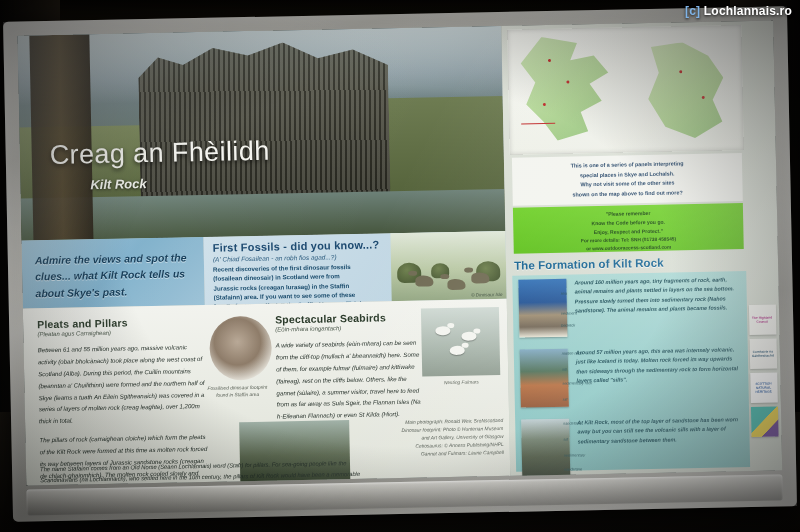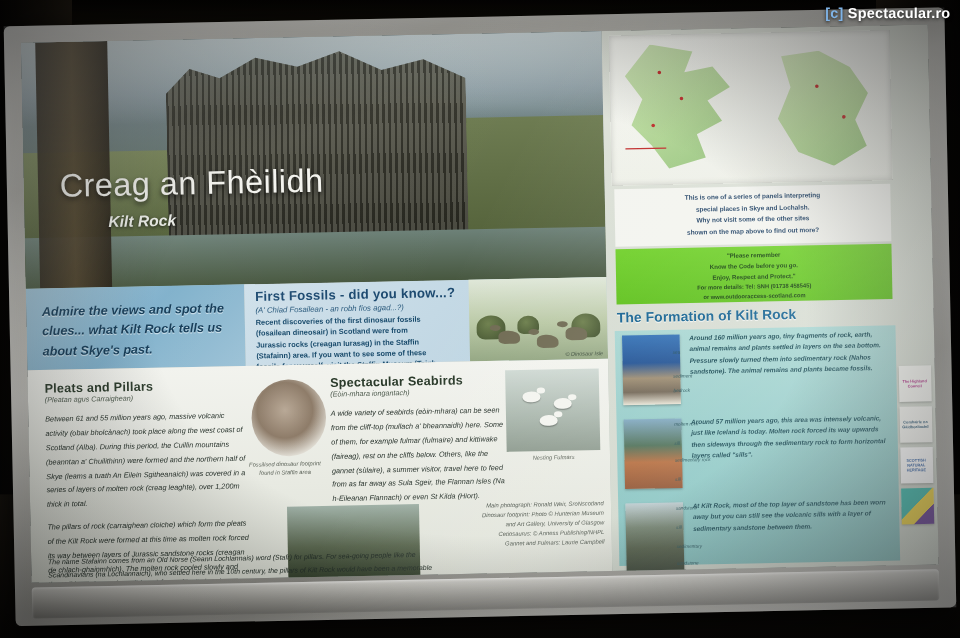--- a/index.html
+++ b/index.html
@@ -333,14 +333,14 @@
           </div>
 
         </div>
       </div>
     </div>
     <div class="rail"></div>
     <div class="glare"></div>
   </div>
 
   <div class="vign"></div>
-  <div class="watermark"><span class="c">[c]</span> <span>Spectacular.ro</span></div>
+  <div class="watermark"><span class="c">[c]</span> <span>Lochlannais.ro</span></div>
 </div>
 
 </body></html>

